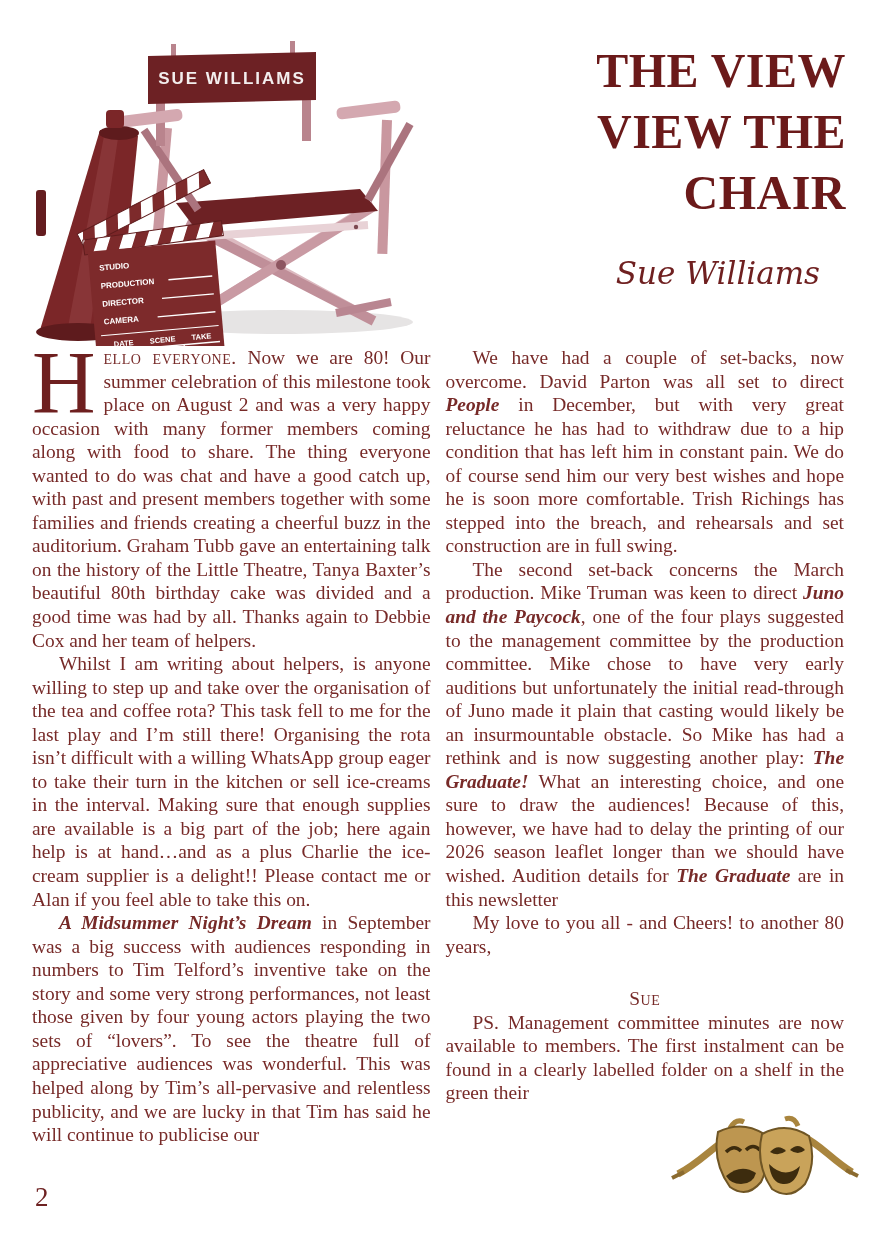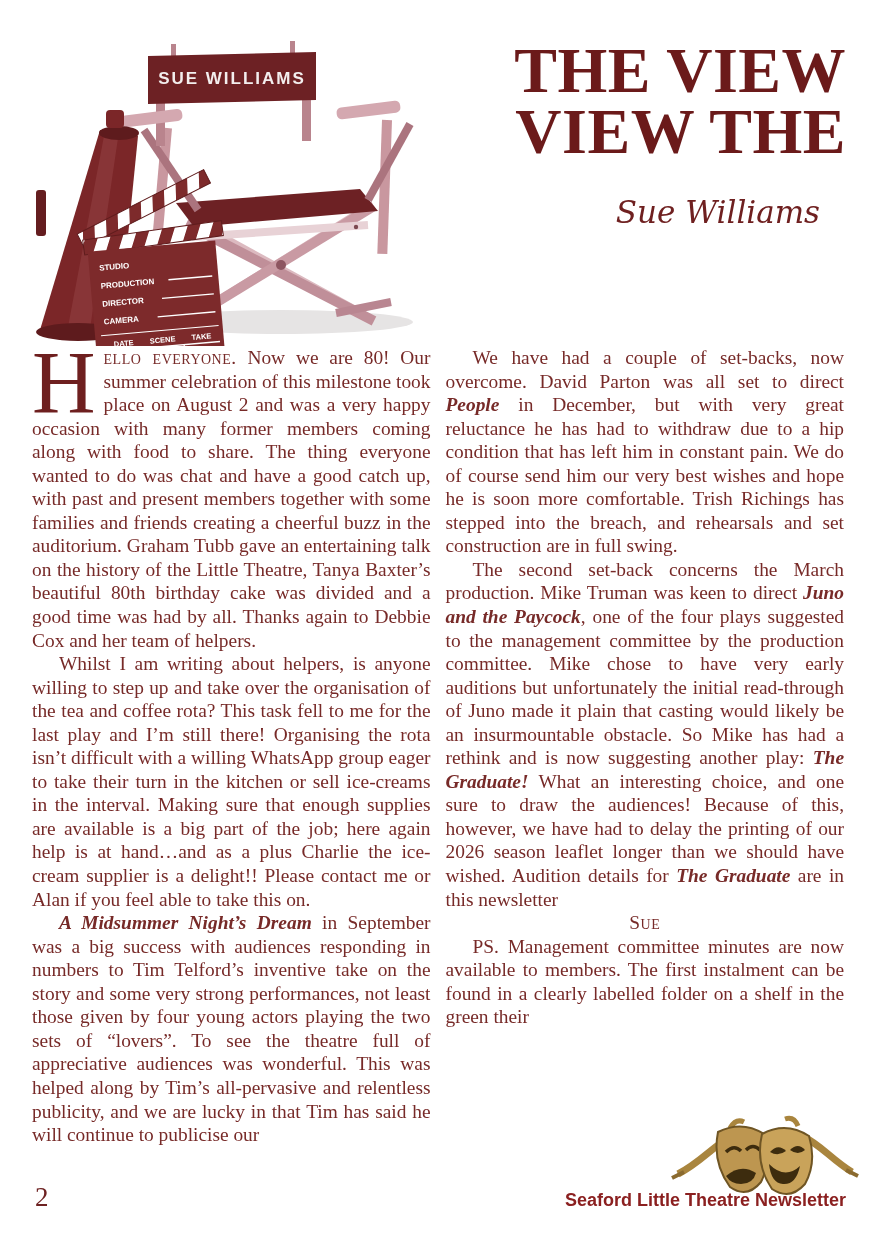--- a/index.html
+++ b/index.html
@@ -3,29 +3,29 @@
 <meta charset="utf-8">
 <style>
   html,body{margin:0;padding:0;background:#ffffff;}
   .page{
     position:relative;width:874px;height:1240px;background:#ffffff;overflow:hidden;
     font-family:"Liberation Serif",serif;color:#772a28;
   }
   
   .illustration{position:absolute;left:36px;top:40px;width:396px;height:306px;}
   .header{position:absolute;left:426px;top:40px;width:420px;text-align:right;}
-  .title{font-weight:bold;font-size:64px;line-height:61px;color:#6b1a1a;letter-spacing:.5px;}
+  .title{font-weight:bold;font-size:48px;line-height:61px;color:#6b1a1a;letter-spacing:.5px;}
   .byline{margin-top:32px;font-style:italic;font-size:31px;color:#6f2020;padding-right:26px;
           font-family:"DejaVu Serif","Liberation Serif",serif;}
   
   .columns{position:absolute;left:32px;top:346px;width:812px;display:flex;gap:15px;}
   .col{width:400px;font-size:19.4px;line-height:23.55px;text-align:justify;color:#772a28;}
   .para{margin:0;text-indent:27px;}
   .para.noindent{text-indent:0;}
-  .para.center{text-align:center;text-indent:0;}
+  .para.center{text-align:center;text-indent:0;margin-top:29px;}
   .dropcap{float:left;font-size:88px;line-height:66px;padding:4px 8px 0 0;color:#6e1f1f;font-weight:normal;}
   .bi{font-weight:bold;font-style:italic;}
   .sc{font-variant:small-caps;letter-spacing:.5px;}
   
   .masks{position:absolute;right:14px;top:1112px;width:190px;height:96px;}
   
   .pagenum{position:absolute;left:35px;top:1182px;font-size:27px;color:#6e2222;}
   .footright{position:absolute;right:28px;top:1190px;font-family:"Liberation Sans",sans-serif;
              font-weight:bold;font-size:18px;color:#8b2020;}
   svg text{font-family:"Liberation Sans",sans-serif;}
@@ -113,33 +113,35 @@
         <line x1="100" y1="312" x2="100" y2="333" stroke="#ffffff" stroke-width="1.4"></line>
         <line x1="140" y1="312" x2="140" y2="333" stroke="#ffffff" stroke-width="1.4"></line>
       </g>
     </svg>
   </div>
 
   <div class="header">
     <h1 class="title" style="margin:0">
       <div>THE VIEW</div>
       <div>VIEW THE</div>
+      <div>CHAIR</div>
     </h1>
     <div class="byline">Sue Williams</div>
   </div>
 
   <div class="columns">
     <div class="col">
       <p class="para noindent"><span class="dropcap">H</span><span><span class="sc">ello everyone.</span><span> Now we are 80! Our summer celebration of this milestone took place on August 2 and was a very happy occasion with many former members coming along with food to share. The thing everyone wanted to do was chat and have a good catch up, with past and present members together with some families and friends creating a cheerful buzz in the auditorium. Graham Tubb gave an entertaining talk on the history of the Little Theatre, Tanya Baxter’s beautiful 80th birthday cake was divided and a good time was had by all. Thanks again to Debbie Cox and her team of helpers.</span></span></p>
       <p class="para"><span>Whilst I am writing about helpers, is anyone willing to step up and take over the organisation of the tea and coffee rota? This task fell to me for the last play and I’m still there! Organising the rota isn’t difficult with a willing WhatsApp group eager to take their turn in the kitchen or sell ice-creams in the interval. Making sure that enough supplies are available is a big part of the job; here again help is at hand…and as a plus Charlie the ice-cream supplier is a delight!! Please contact me or Alan if you feel able to take this on.</span></p>
       <p class="para"><span class="bi">A Midsummer Night’s Dream</span><span> in September was a big success with audiences responding in numbers to Tim Telford’s inventive take on the story and some very strong performances, not least those given by four young actors playing the two sets of “lovers”. To see the theatre full of appreciative audiences was wonderful. This was helped along by Tim’s all-pervasive and relentless publicity, and we are lucky in that Tim has said he will continue to publicise our</span></p>
     </div>
     <div class="col">
       <p class="para"><span>We have had a couple of set-backs, now overcome. David Parton was all set to direct </span><span class="bi">People</span><span> in December, but with very great reluctance he has had to withdraw due to a hip condition that has left him in constant pain. We do of course send him our very best wishes and hope he is soon more comfortable. Trish Richings has stepped into the breach, and rehearsals and set construction are in full swing.</span></p>
       <p class="para"><span>The second set-back concerns the March production. Mike Truman was keen to direct </span><span class="bi">Juno and the Paycock</span><span>, one of the four plays suggested to the management committee by the production committee. Mike chose to have very early auditions but unfortunately the initial read-through of Juno made it plain that casting would likely be an insurmountable obstacle. So Mike has had a rethink and is now suggesting another play: </span><span class="bi">The Graduate!</span><span> What an interesting choice, and one sure to draw the audiences! Because of this, however, we have had to delay the printing of our 2026 season leaflet longer than we should have wished. Audition details for </span><span class="bi">The Graduate</span><span> are in this newsletter</span></p>
+      <p class="para"><span>My love to you all - and Cheers! to another 80 years,</span></p>
       <p class="para center"><span class="sc">Sue</span></p>
       <p class="para"><span>PS. Management committee minutes are now available to members. The first instalment can be found in a clearly labelled folder on a shelf in the green their</span></p>
     </div>
   </div>
 
   <div class="masks">
     <svg viewBox="0 0 190 95" width="190" height="95">
 
       <path d="M8,62 C28,52 42,36 58,26" stroke="#a9853e" stroke-width="7" fill="none"></path>
       <path d="M2,66 l12,-6" stroke="#8a6a2f" stroke-width="4" fill="none"></path>
@@ -158,15 +160,14 @@
       <g>
         <path d="M92,22 Q116,9 139,24 Q147,50 135,72 Q120,89 102,77 Q85,52 92,22 Z" fill="#c9a35a" stroke="#6f5524" stroke-width="2"></path>
         <path d="M100,40 q8,-9 16,-1 q-8,6 -16,1 Z" fill="#3d2c0e"></path>
         <path d="M120,38 q8,-8 15,0 q-7,6 -15,0 Z" fill="#3d2c0e"></path>
         <path d="M99,52 q16,16 31,2 q-4,19 -17,18 q-12,-1 -14,-20 Z" fill="#3d2c0e"></path>
       </g>
     </svg>
   </div>
 
   <div class="pagenum">2</div>
-  <div class="footright">Seaford Little Theatre Newsletter</div>
 
 </div>
 
 </body></html>

